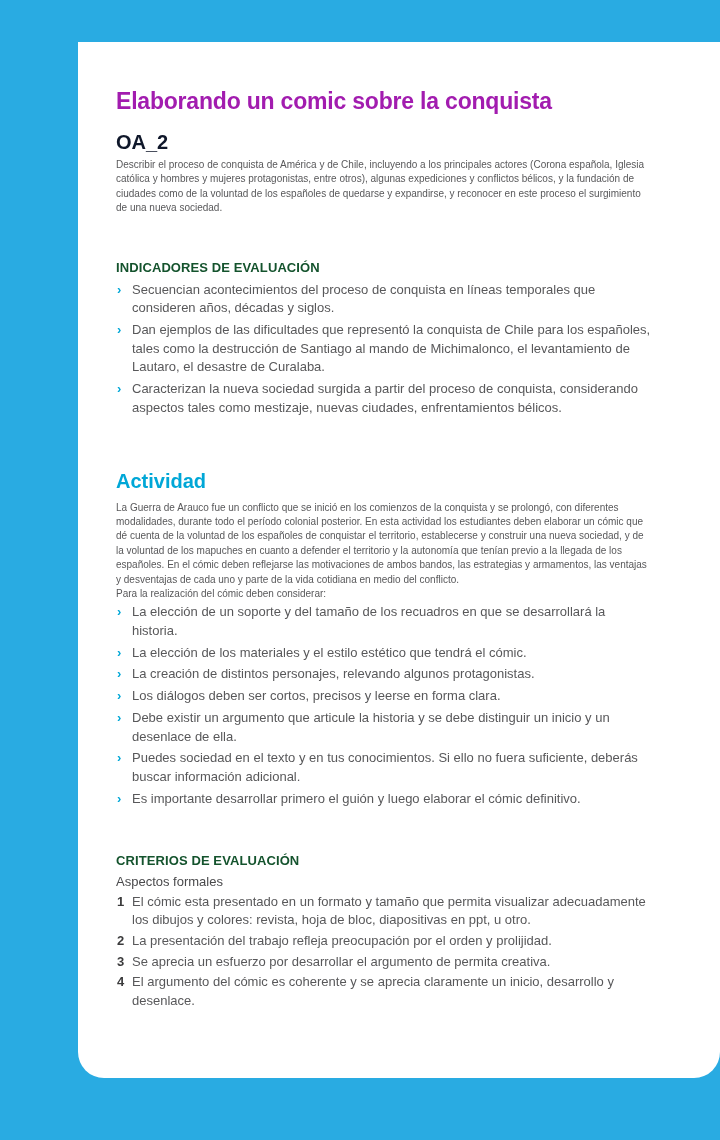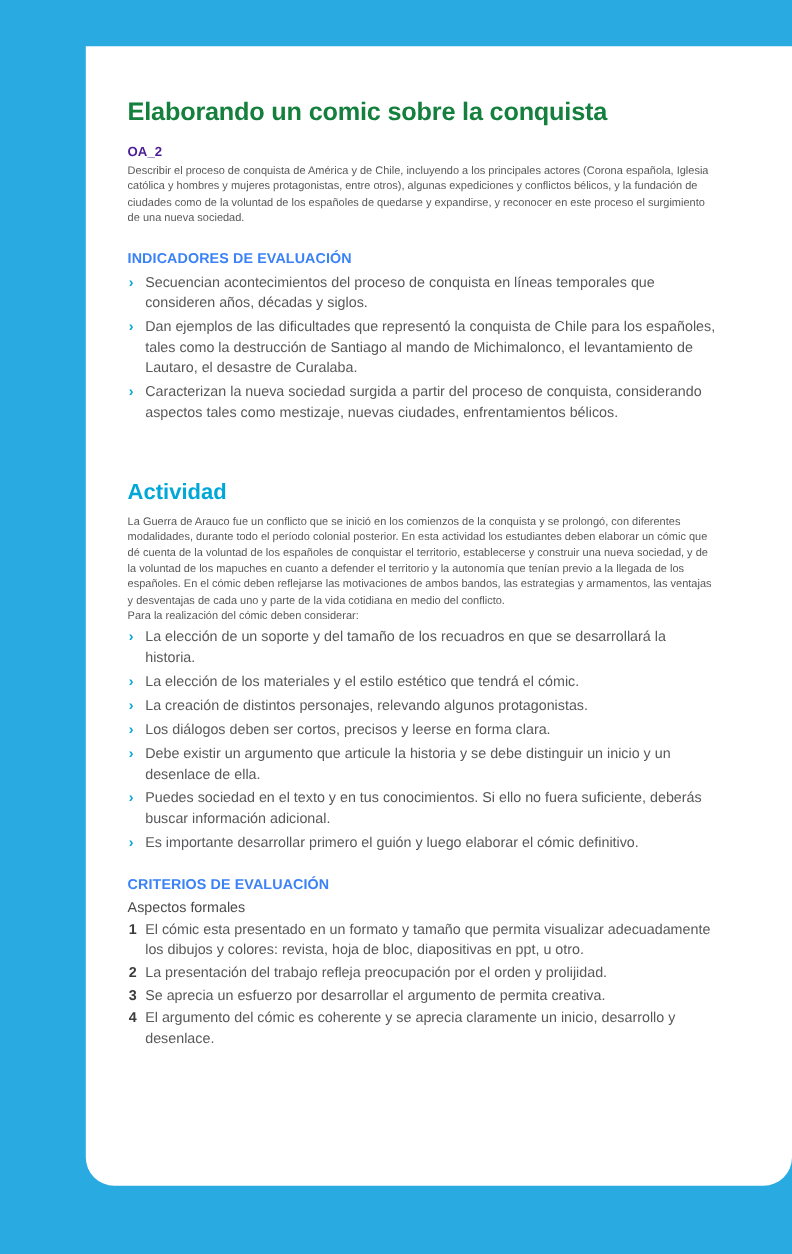--- a/index.html
+++ b/index.html
@@ -19,40 +19,40 @@
     height: 1036px;
     background: #ffffff;
     border-radius: 0 0 26px 26px;
     box-sizing: border-box;
     padding: 46px 68px 0 38px;
     color: #58585A;
   }
   .page-title {
     font-size: 23px;
     font-weight: bold;
-    color: #15803d;
+    color: #a21caf;
     margin: 0 0 16px 0;
     letter-spacing: -0.2px;
   }
   .oa-label {
-    font-size: 12px;
+    font-size: 20px;
     font-weight: bold;
-    color: #4c1d95;
+    color: #0f172a;
     margin: 0 0 4px 0;
   }
   p.body {
     font-size: 10px;
     line-height: 1.44;
     margin: 0;
   }
   .section-heading {
     font-size: 13px;
     font-weight: bold;
-    color: #3b82f6;
-    margin: 20px 0 6px 0;
+    color: #14532d;
+    margin: 44px 0 6px 0;
     letter-spacing: 0.1px;
   }
   .subheading {
     font-size: 13px;
     font-weight: normal;
     color: #4A4A4C;
     margin: 0 0 4px 0;
   }
   h2.actividad {
     font-size: 20px;

